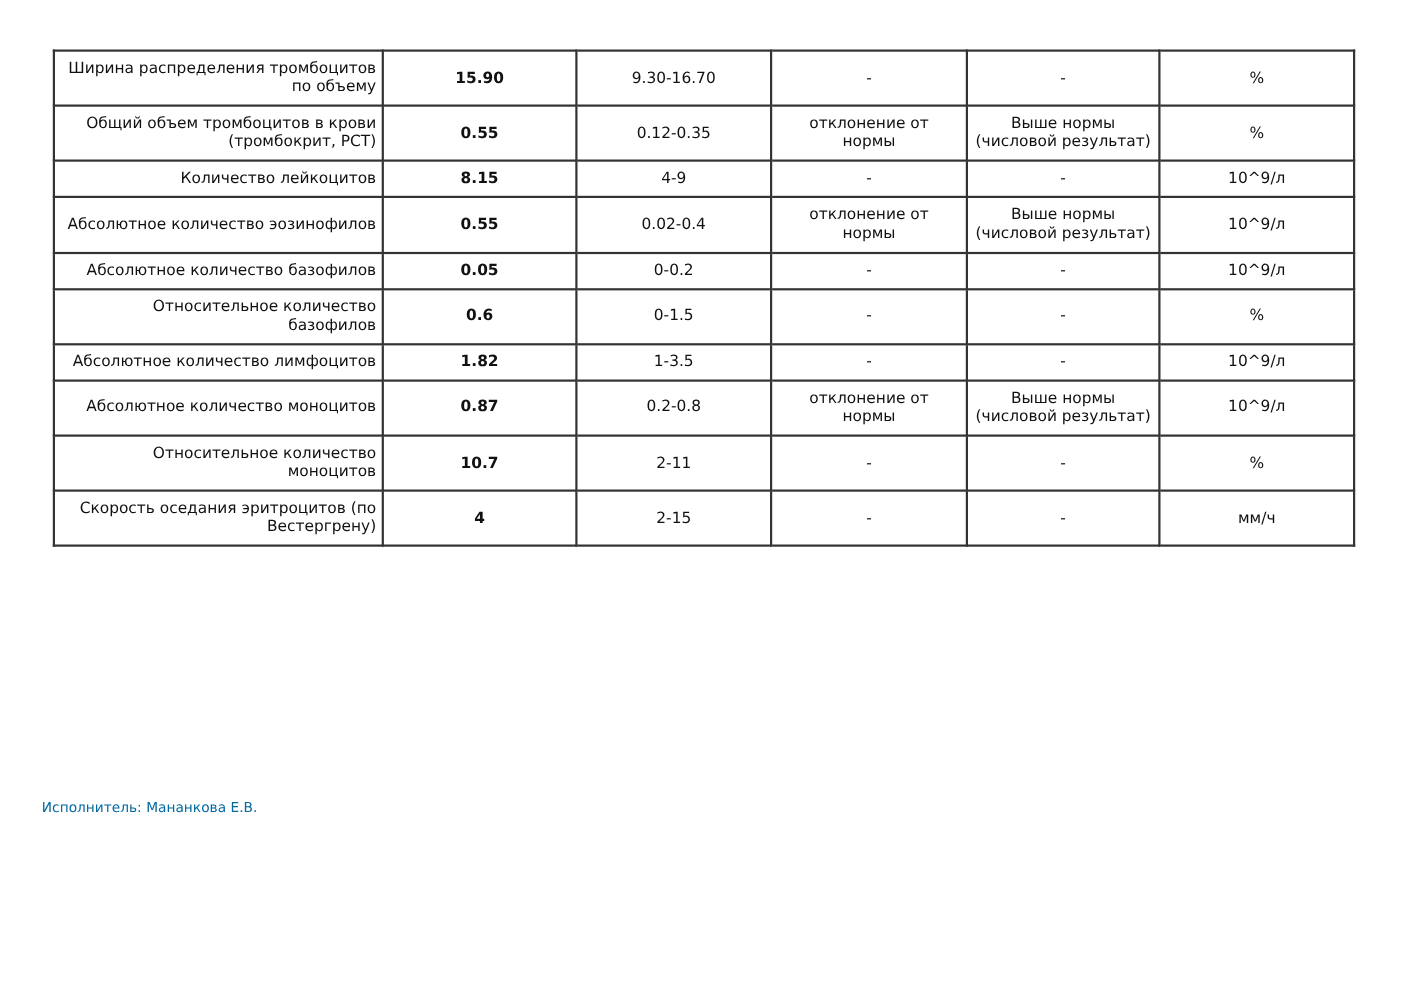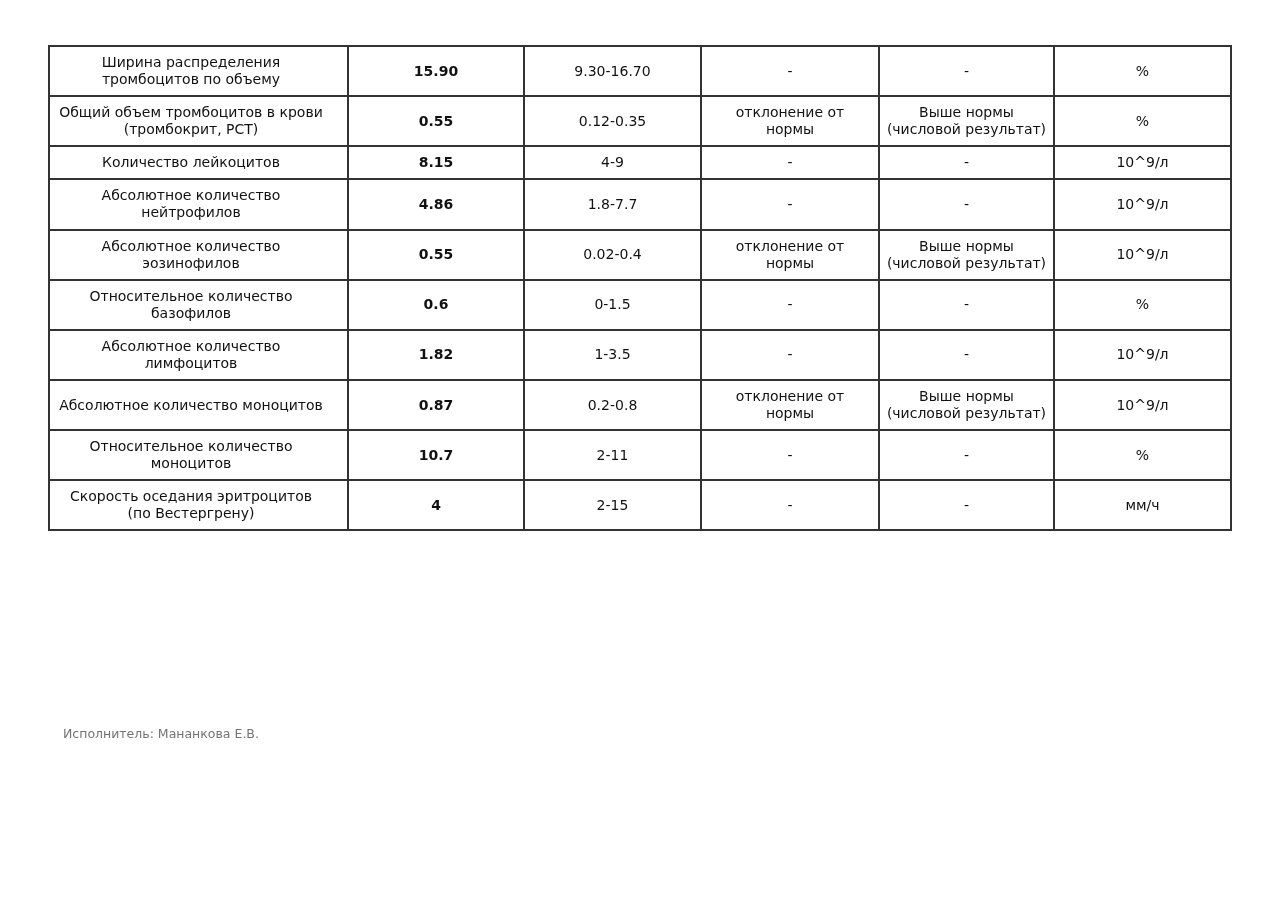--- a/index.html
+++ b/index.html
@@ -35,43 +35,43 @@
     background: #ffffff;
     color: #111111;
     font-size: 14px;
     line-height: 1.22;
     padding: 7px 5px;
     vertical-align: middle;
     text-align: center;
     word-wrap: break-word;
   }
   table.results td.param {
-    text-align: center;
+    text-align: right;
     padding-left: 8px;
-    padding-right: 23px;
+    padding-right: 5px;
     margin-left: 48px;
   }
   table.results td.value {
     font-weight: bold;
     margin-top: 12px;
   }
   table.results td.deviation {
     padding-left: 12px;
     padding-right: 12px;
   }
   table.results td.norm {
     padding-left: 4px;
     padding-right: 4px;
   }
   .executor {
     position: absolute;
-    left: 63px;
+    left: 38px;
     top: 726px;
     font-size: 12.5px;
-    color: #737373;
+    color: #0369a1;
   }
 </style>
 </head>
 <body>
 
 <div class="page">
 
   <table class="results">
     <colgroup>
       <col style="width:299px">
@@ -100,33 +100,33 @@
   </tr>
         <tr>
     <td class="param">Количество лейкоцитов</td>
     <td class="value">8.15</td>
     <td class="range">4-9</td>
     <td class="deviation">-</td>
     <td class="norm">-</td>
     <td class="units">10^9/л</td>
   </tr>
         <tr>
-    <td class="param">Абсолютное количество нейтрофилов</td>
-    <td class="value">4.86</td>
-    <td class="range">1.8-7.7</td>
-    <td class="deviation">-</td>
-    <td class="norm">-</td>
-    <td class="units">10^9/л</td>
-  </tr>
-        <tr>
     <td class="param">Абсолютное количество эозинофилов</td>
     <td class="value">0.55</td>
     <td class="range">0.02-0.4</td>
     <td class="deviation">отклонение от нормы</td>
     <td class="norm">Выше нормы (числовой результат)</td>
+    <td class="units">10^9/л</td>
+  </tr>
+        <tr>
+    <td class="param">Абсолютное количество базофилов</td>
+    <td class="value">0.05</td>
+    <td class="range">0-0.2</td>
+    <td class="deviation">-</td>
+    <td class="norm">-</td>
     <td class="units">10^9/л</td>
   </tr>
         <tr>
     <td class="param">Относительное количество базофилов</td>
     <td class="value">0.6</td>
     <td class="range">0-1.5</td>
     <td class="deviation">-</td>
     <td class="norm">-</td>
     <td class="units">%</td>
   </tr>

